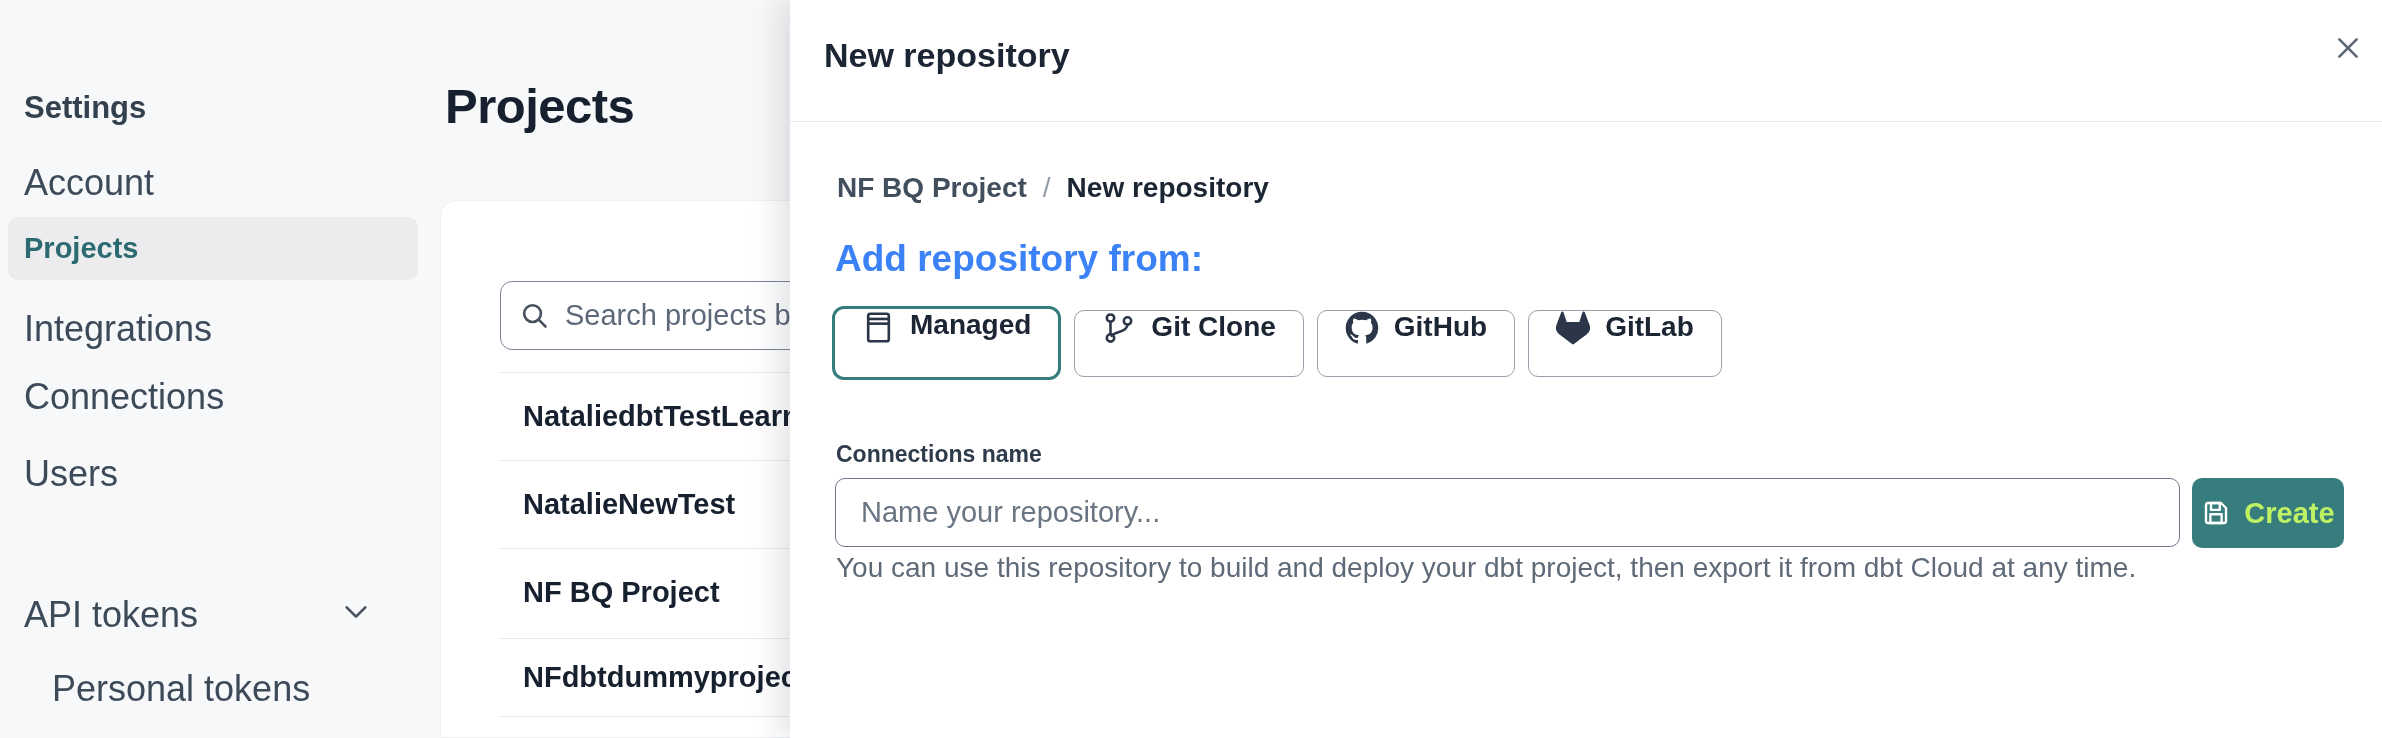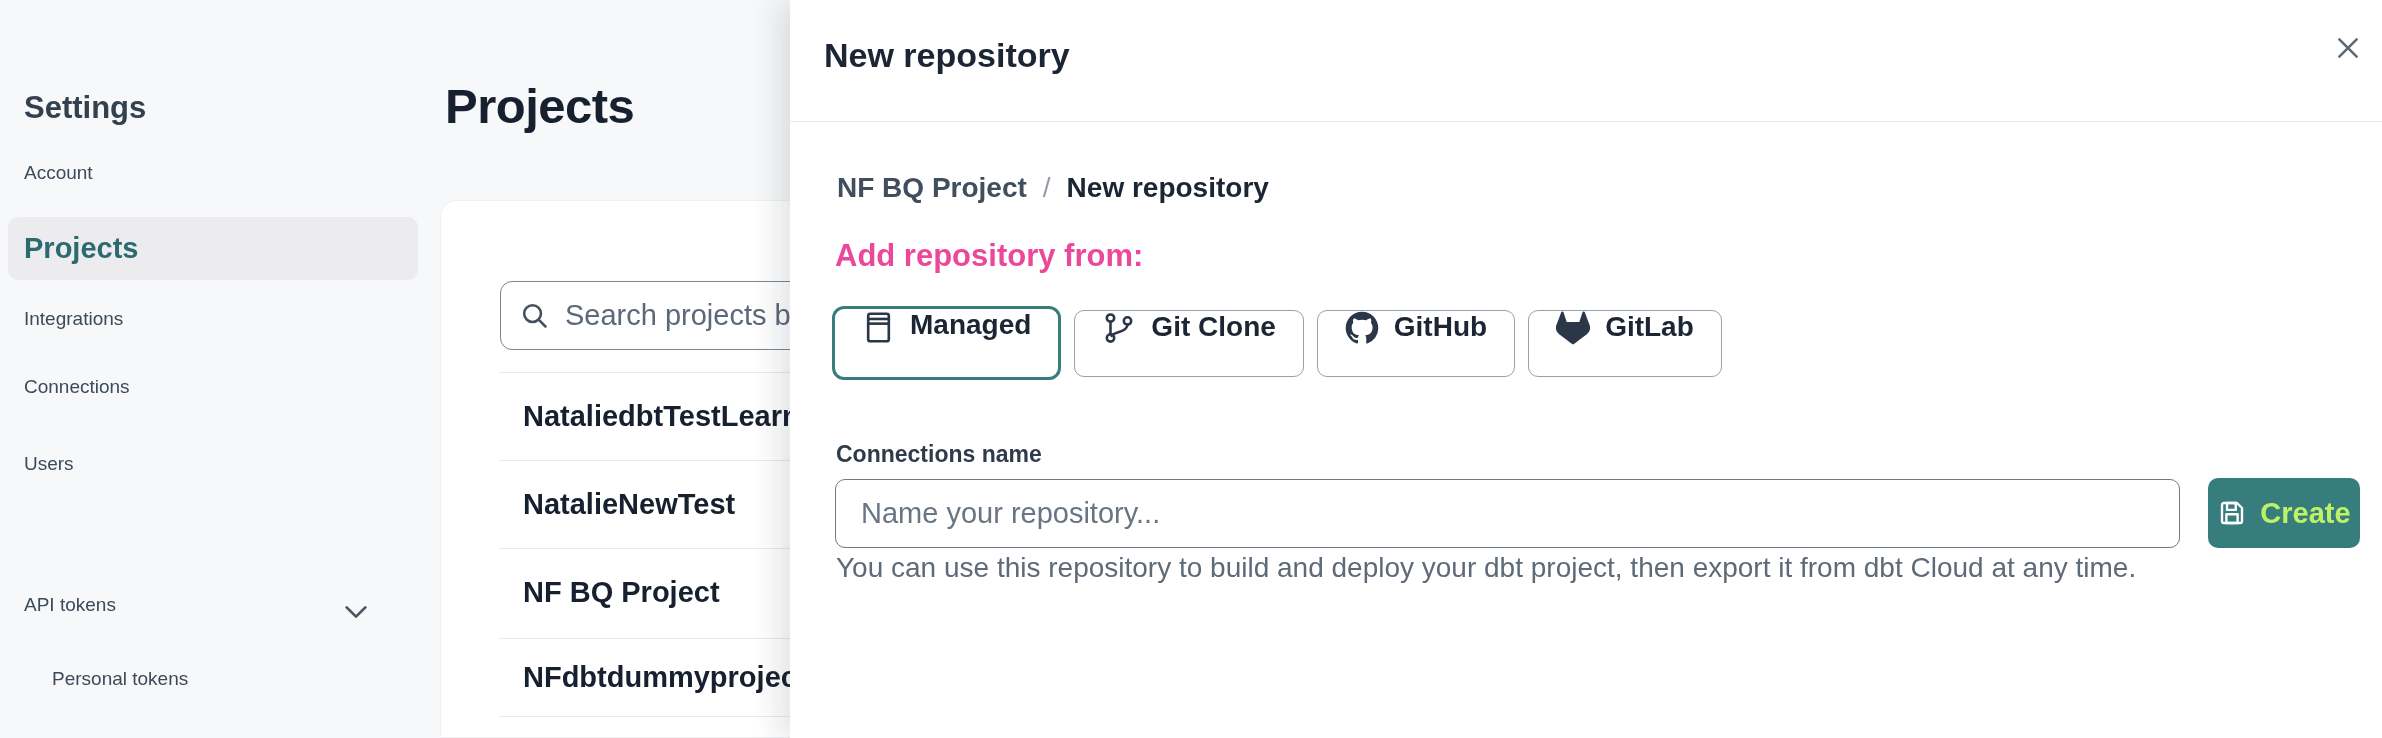--- a/index.html
+++ b/index.html
@@ -8,21 +8,21 @@
     position:relative;
     background:#f7f8f9;
     font-family:"Liberation Sans", sans-serif;
     overflow:hidden;
     color:#1b2533;
   }
 
   
   .sidebar { position:absolute; left:0; top:0; width:440px; height:644px; }
   .sidebar-title { position:absolute; left:24px; top:90px; font-size:31px; font-weight:700; color:#33404e; }
-  .side-item { position:absolute; left:24px; font-size:19px; color:#3d4a59; cursor:pointer; white-space:nowrap; }
+  .side-item { position:absolute; left:24px; font-size:36px; color:#3d4a59; cursor:pointer; white-space:nowrap; }
   .side-pill { position:absolute; left:8px; top:217px; width:410px; height:63px; background:#ececee; border-radius:10px; display:flex; align-items:center; cursor:pointer; }
   .side-pill .pill-label { margin-left:16px; font-size:29px; font-weight:700; color:#2b6a70; }
   .chevron-btn { position:absolute; left:340px; top:596px; width:32px; height:32px; cursor:pointer; }
 
   
   .projects-title { position:absolute; left:445px; top:78px; font-size:49px; font-weight:700; color:#16202e; letter-spacing:-0.5px; }
   .projects-card { position:absolute; left:440px; top:200px; width:1942px; height:538px; background:#ffffff; border-radius:16px 0 0 0; border:1px solid #eef0f2; }
   .search-box { position:absolute; left:59px; top:80px; width:1430px; height:69px; background:#fff; border:1.5px solid #7b8594; border-radius:12px; display:flex; align-items:center; padding:0 18px; gap:15px; }
   .search-box input { flex:1; border:none; outline:none; font-size:29px; color:#3d4a59; font-family:"Liberation Sans", sans-serif; background:transparent; }
   .search-box input::placeholder { color:#5d6878; opacity:1; }
@@ -34,29 +34,29 @@
   .modal { position:absolute; left:790px; top:0; width:1592px; height:738px; background:#ffffff; box-shadow:-12px 0 28px rgba(23,32,46,0.12); z-index:10; }
   .modal-header { position:absolute; left:0; top:0; right:0; height:122px; border-bottom:1px solid #e9ebee; }
   .modal-title { position:absolute; left:34px; top:36px; font-size:34px; font-weight:700; color:#1b2533; }
   .modal-close { position:absolute; right:10px; top:24px; width:48px; height:48px; background:none; border:none; cursor:pointer; display:flex; align-items:center; justify-content:center; }
 
   .crumbs { position:absolute; left:47px; top:172px; font-size:28px; display:flex; align-items:baseline; white-space:nowrap; }
   .crumb-project { color:#414e5d; font-weight:600; cursor:pointer; }
   .crumb-sep { color:#929ca7; margin:0 16px; font-weight:400; }
   .crumb-current { color:#1b2533; font-weight:700; }
 
-  .add-heading { position:absolute; left:45px; top:238px; font-size:31px; font-weight:700; color:#ec4899; }
+  .add-heading { position:absolute; left:45px; top:238px; font-size:37px; font-weight:700; color:#3b82f6; }
 
   .btn-row { position:absolute; left:42px; top:306px; height:74px; display:flex; align-items:center; gap:13px; }
   .src-btn { height:67px; padding:0 27px; display:flex; align-items:flex-start; gap:15px; background:#fff; border:1.5px solid #97a1ab; border-radius:10px; font-size:28px; font-weight:700; color:#1b2533; font-family:"Liberation Sans", sans-serif; cursor:pointer; white-space:nowrap; }
   .src-btn.selected { border:3.5px solid #377d7e; border-radius:12px; height:74px; }
   .src-btn svg { flex:0 0 auto; }
 
   .name-label { position:absolute; left:46px; top:441px; font-size:23px; font-weight:700; color:#2e3b4a; }
-  .form-row { position:absolute; left:45px; top:478px; display:flex; align-items:center; gap:28px; }
+  .form-row { position:absolute; left:45px; top:478px; display:flex; align-items:flex-start; gap:12px; }
   .name-input { width:1345px; height:69px; border:1.5px solid #6e7988; border-radius:10px; padding:0 25px; font-size:29px; color:#1b2533; font-family:"Liberation Sans", sans-serif; outline:none; }
   .name-input::placeholder { color:#6a7583; opacity:1; }
   .create-btn { width:152px; height:70px; background:#377d7e; border:none; border-radius:10px; color:#bef264; font-size:29px; font-weight:600; font-family:"Liberation Sans", sans-serif; display:flex; align-items:center; justify-content:center; gap:13px; cursor:pointer; }
 
   .helper-text { position:absolute; left:46px; top:552px; font-size:28px; color:#5f6a79; white-space:nowrap; }
 
   .icon { display:inline-flex; }
 </style>
 </head>
 <body>

